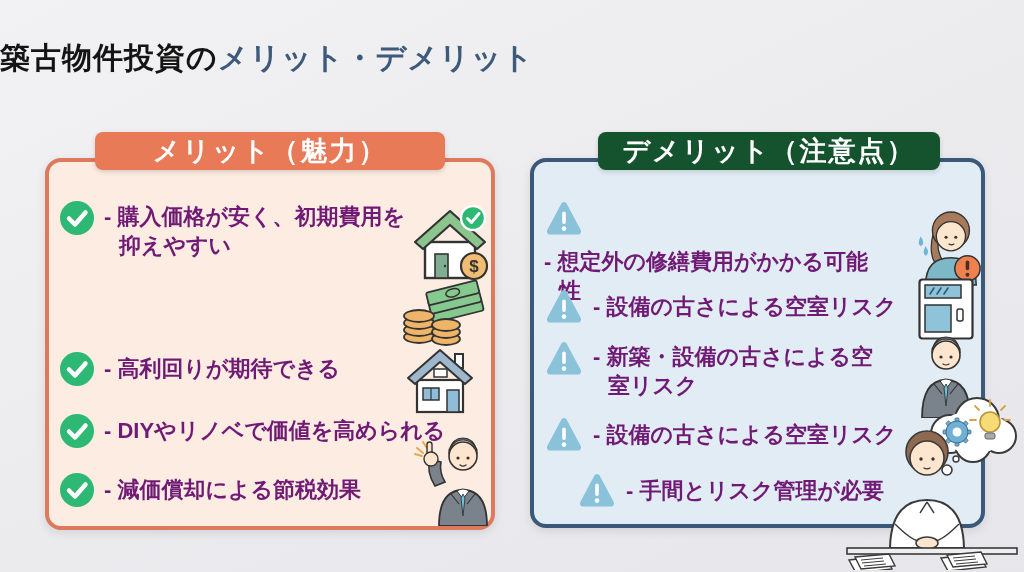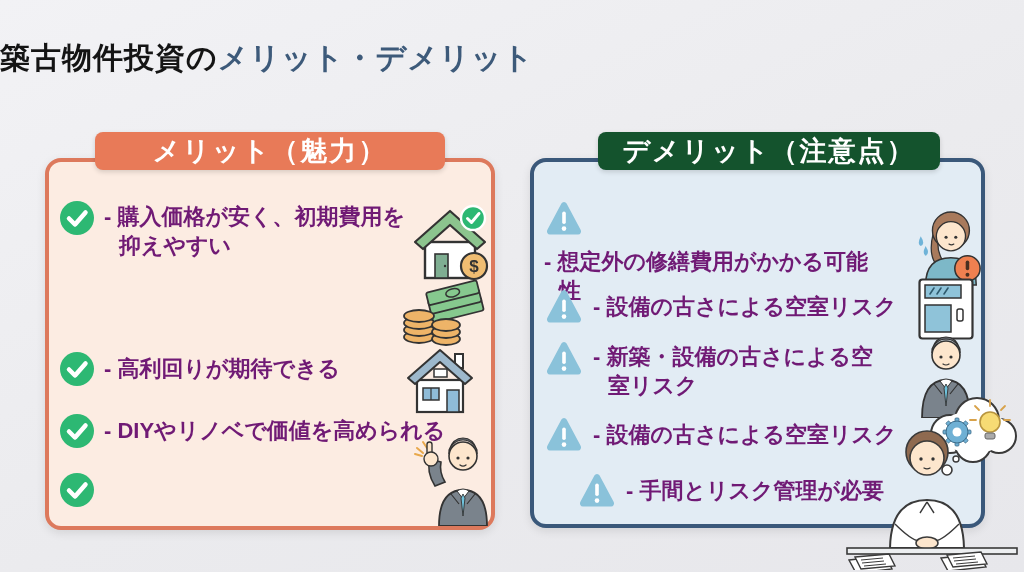--- a/index.html
+++ b/index.html
@@ -65,20 +65,21 @@
       <div class="txt">- DIYやリノベで価値を高められる</div>
     </div>
 
     <div class="row" style="left:10px;top:310px;width:340px;">
       <span class="mark">
         <svg width="36" height="36" viewBox="0 0 36 36">
             <circle cx="18" cy="18" r="17" fill="#2db873"></circle>
             <path d="M10 18.5 L16 24.5 L26.5 12.5" stroke="#fff" stroke-width="4.5" fill="none" stroke-linecap="round" stroke-linejoin="round"></path>
           </svg>
       </span>
+      <div class="txt">- 減価償却による節税効果</div>
     </div>
 
     <span class="art" style="left:362px;top:40px;">
       <svg width="78" height="84" viewBox="0 0 78 84">
         <rect x="14" y="40" width="50" height="36" fill="#ffffff" stroke="#333" stroke-width="2.4"></rect>
         <path d="M4 40 L39 9 L74 40 L66 47 L39 23 L12 47 Z" fill="#8cc48e" stroke="#333" stroke-width="2.2" stroke-linejoin="round"></path>
         <rect x="24" y="52" width="13" height="24" fill="#7fae92" stroke="#333" stroke-width="1.6"></rect>
         <circle cx="34" cy="64" r="1.2" fill="#333"></circle>
         <circle cx="62" cy="16" r="12" fill="#2db873" stroke="#ffffff" stroke-width="2.4"></circle>
         <path d="M56.5 16.5 L60.5 20.5 L68 11.5" stroke="#fff" stroke-width="3" fill="none" stroke-linecap="round" stroke-linejoin="round"></path>

